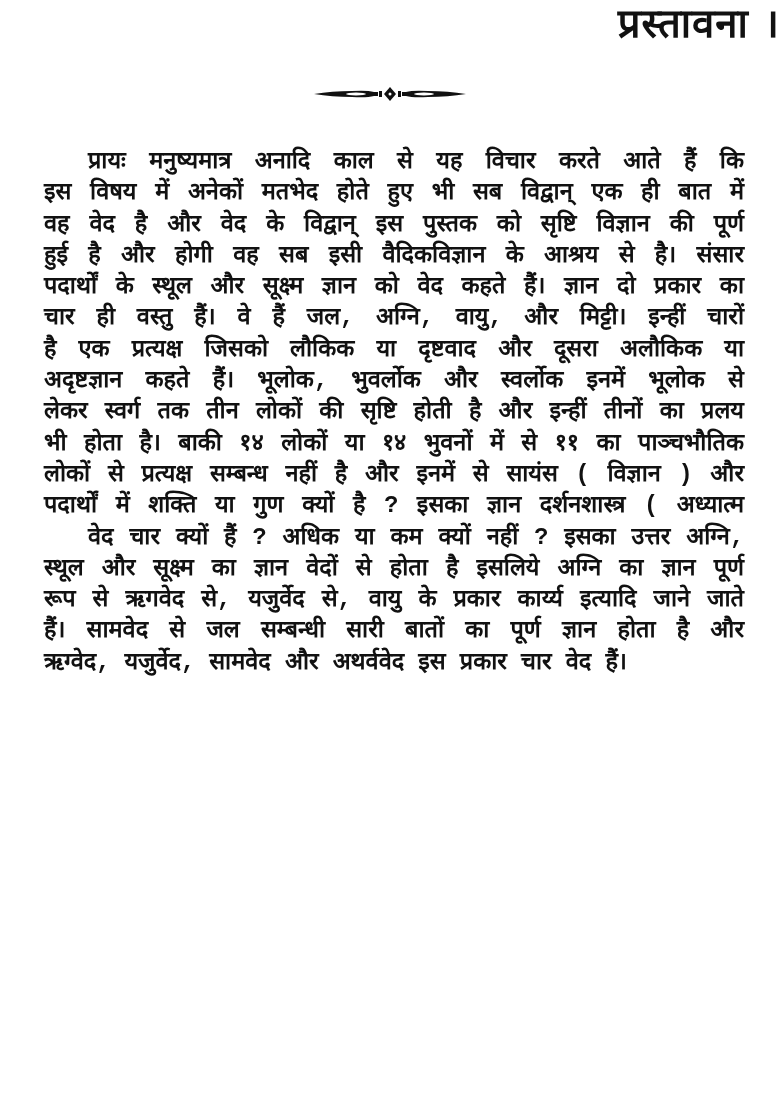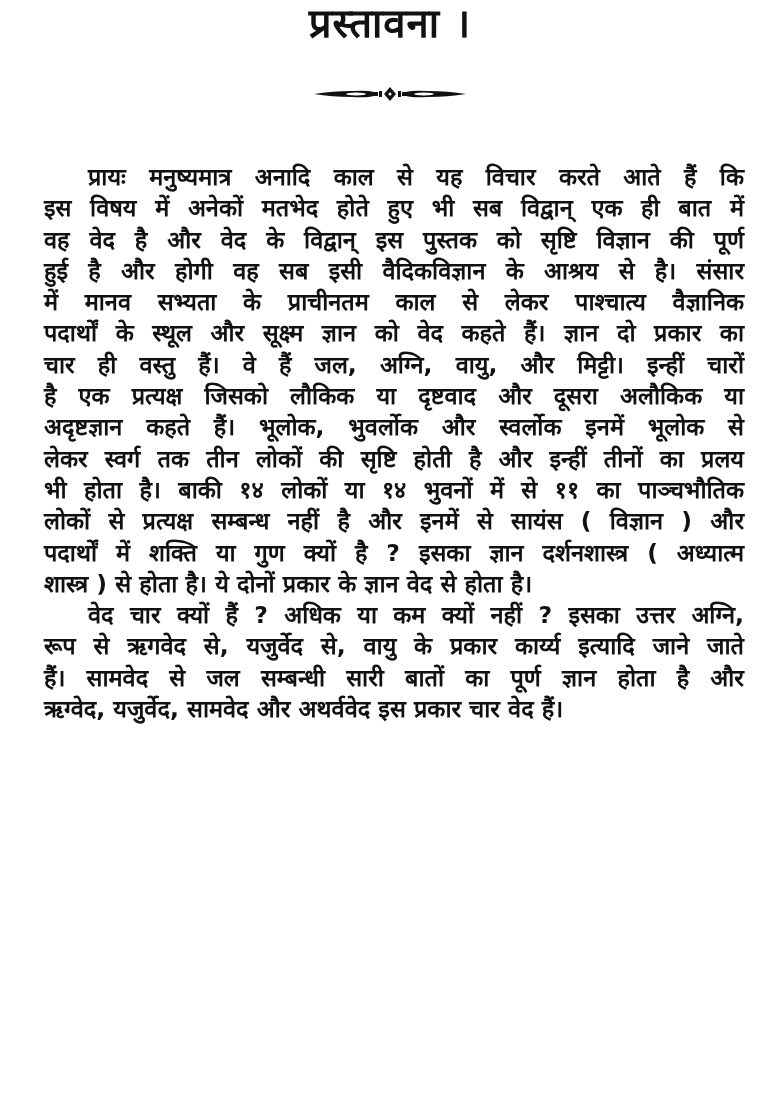--- a/index.html
+++ b/index.html
@@ -1,28 +1,28 @@
 <!DOCTYPE html>
 <html><head>
 <meta charset="utf-8">
 <style>
   html, body { margin: 0; padding: 0; background: #ffffff; }
   body {
     width: 780px; height: 1108px; overflow: hidden; position: relative;
     font-family: "DejaVu Sans", sans-serif; color: #111;
   }
   .title {
-    position: absolute; top: 0px; left: 0; width: 780px; text-align: center;
+    position: absolute; top: 0px; left: 0; width: 780px; text-align: right;
     font-size: 40px; font-weight: bold; line-height: 46px; letter-spacing: 1px;
   }
   .ornament {
     position: absolute; top: 86px; left: 312px; width: 156px; height: 16px;
   }
   .body-text {
-    position: absolute; top: 162px; left: 44px; width: 700px;
+    position: absolute; top: 146px; left: 44px; width: 700px; font-family: Liberation Mono, monospace;
   }
   .line {
     font-size: 23.5px; line-height: 31.3px; height: 31.3px; white-space: nowrap;
     text-align: justify; text-align-last: justify; font-weight: bold;
   }
   .line.indent { padding-left: 44px; }
   .line.last { text-align-last: left; }
 </style>
 </head>
 <body>
@@ -40,31 +40,30 @@
     <path d="M154 8 Q136 5 116 5 Q101 4 94 6 L90 6 L90 10 L94 10 Q101 12 116 11 Q136 11 154 8 Z" fill="#111"></path>
     <ellipse cx="112" cy="8" rx="10" ry="1.4" fill="#fff"></ellipse>
   </svg>
 
   <div class="body-text">
     <div>
       <div class="line indent">प्रायः मनुष्यमात्र अनादि काल से यह विचार करते आते हैं कि</div>
       <div class="line">इस विषय में अनेकों मतभेद होते हुए भी सब विद्वान् एक ही बात में</div>
       <div class="line">वह वेद है और वेद के विद्वान् इस पुस्तक को सृष्टि विज्ञान की पूर्ण</div>
       <div class="line">हुई है और होगी वह सब इसी वैदिकविज्ञान के आश्रय से है। संसार</div>
-      <div class="line">में मानव सभ्यता के प्राचीनतम काल से लेकर पाश्चात्य वैज्ञानिक</div>
       <div class="line">पदार्थों के स्थूल और सूक्ष्म ज्ञान को वेद कहते हैं। ज्ञान दो प्रकार का</div>
       <div class="line">चार ही वस्तु हैं। वे हैं जल, अग्नि, वायु, और मिट्टी। इन्हीं चारों</div>
       <div class="line">है एक प्रत्यक्ष जिसको लौकिक या दृष्टवाद और दूसरा अलौकिक या</div>
       <div class="line">अदृष्टज्ञान कहते हैं। भूलोक, भुवर्लोक और स्वर्लोक इनमें भूलोक से</div>
       <div class="line">लेकर स्वर्ग तक तीन लोकों की सृष्टि होती है और इन्हीं तीनों का प्रलय</div>
       <div class="line">भी होता है। बाकी १४ लोकों या १४ भुवनों में से ११ का पाञ्चभौतिक</div>
       <div class="line">लोकों से प्रत्यक्ष सम्बन्ध नहीं है और इनमें से सायंस ( विज्ञान ) और</div>
       <div class="line">पदार्थों में शक्ति या गुण क्यों है ? इसका ज्ञान दर्शनशास्त्र ( अध्यात्म</div>
-      <div class="line last">शास्त्र ) से होता है। ये दोनों प्रकार के ज्ञान वेद से होता है।</div>
     </div>
     <div>
       <div class="line indent">वेद चार क्यों हैं ? अधिक या कम क्यों नहीं ? इसका उत्तर अग्नि,</div>
+      <div class="line">स्थूल और सूक्ष्म का ज्ञान वेदों से होता है इसलिये अग्नि का ज्ञान पूर्ण</div>
       <div class="line">रूप से ऋगवेद से, यजुर्वेद से, वायु के प्रकार कार्य्य इत्यादि जाने जाते</div>
       <div class="line">हैं। सामवेद से जल सम्बन्धी सारी बातों का पूर्ण ज्ञान होता है और</div>
       <div class="line last">ऋग्वेद, यजुर्वेद, सामवेद और अथर्ववेद इस प्रकार चार वेद हैं।</div>
     </div>
   </div>
 </div>
 
 </body></html>

